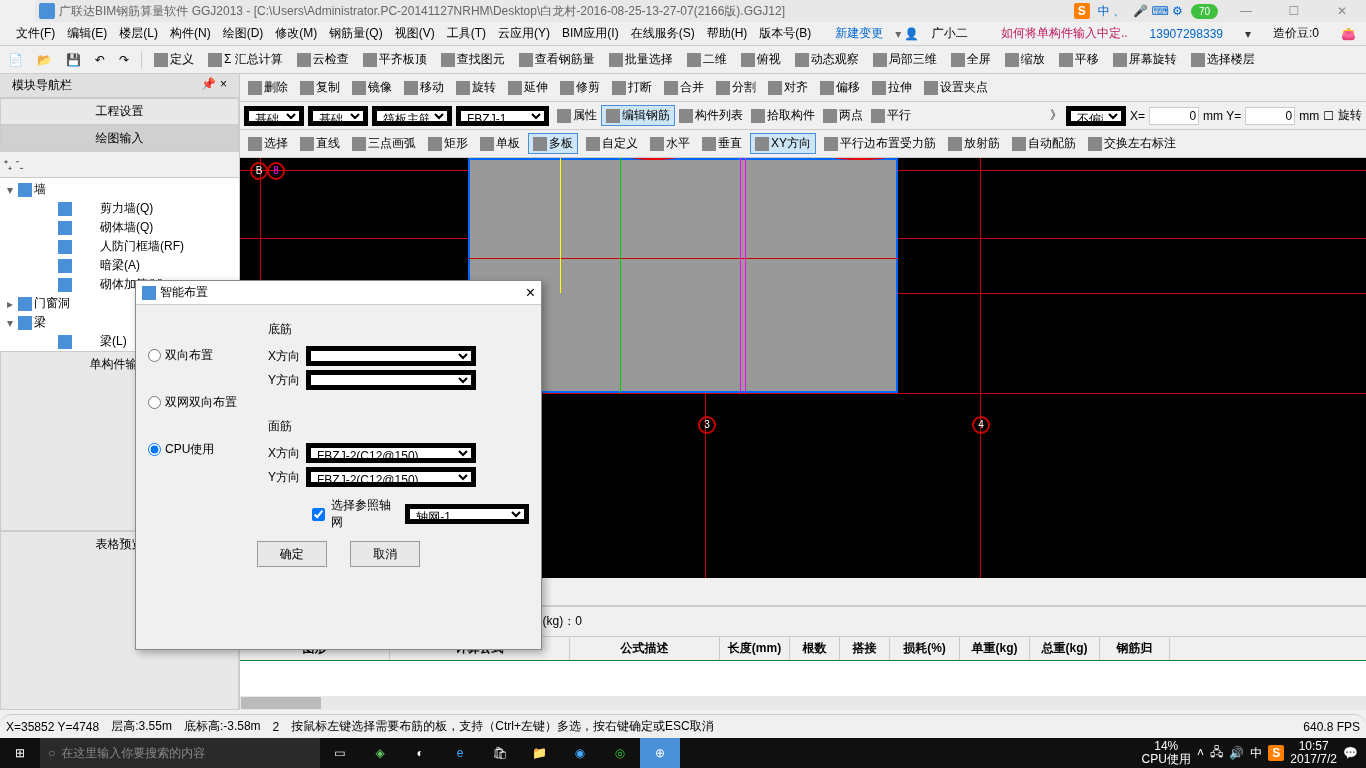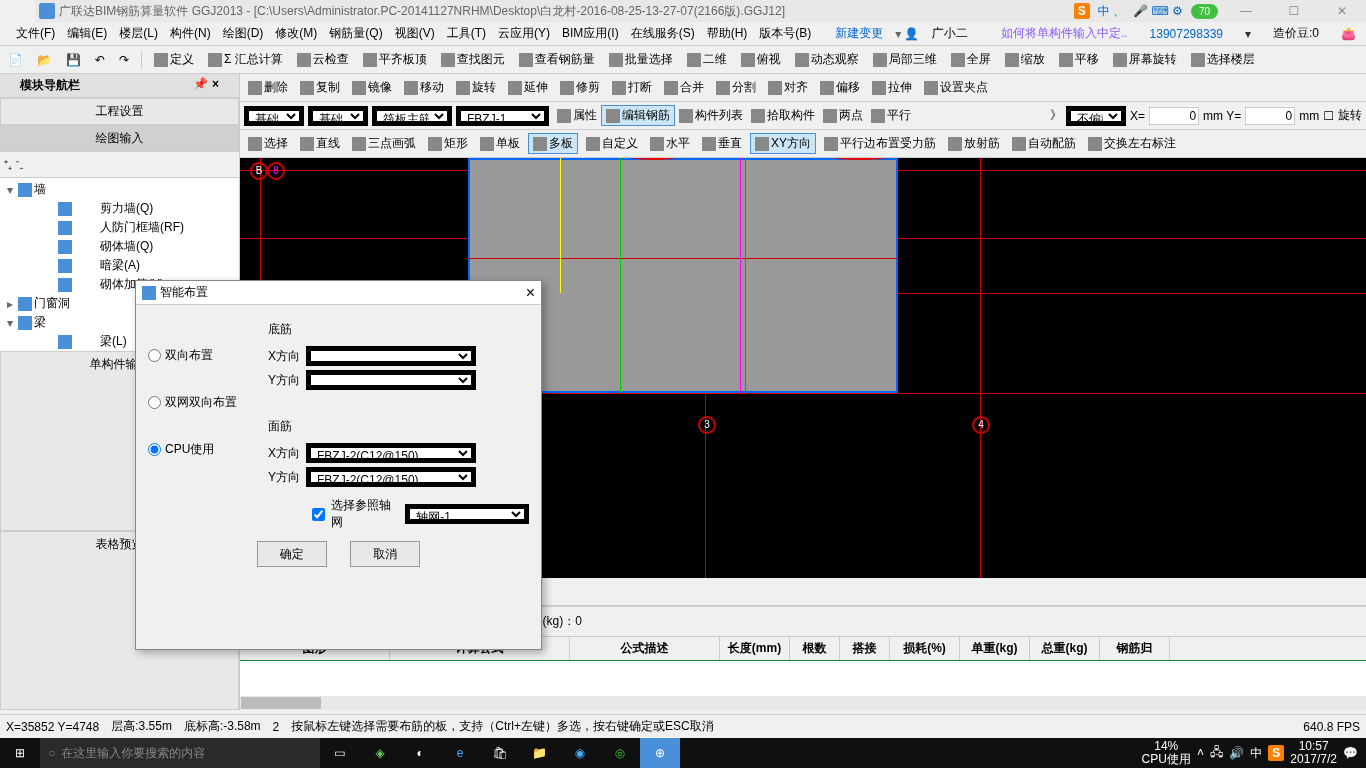--- a/index.html
+++ b/index.html
@@ -7,29 +7,29 @@
 .titlebar { height: 22px; background: #e8e8e8; display: flex; align-items: center; padding: 0 4px; color: #666; margin-left: 35px; }
 .titlebar .icon { width: 16px; height: 16px; background: #4a90d9; border-radius: 2px; margin-right: 4px; }
 .titlebar-right { margin-left: auto; display: flex; align-items: center; gap: 8px; }
 .ime-badge { background: #ff7f00; color: #fff; padding: 1px 4px; border-radius: 2px; font-weight: bold; }
 .ime-text { color: #0066cc; }
 .speed-badge { background: #3fc13f; color: #fff; padding: 2px 8px; border-radius: 10px; font-size: 10px; }
 .win-btn { width: 40px; text-align: center; color: #888; }
 .menubar { height: 24px; background: #f0f0f0; display: flex; align-items: center; padding: 0 4px; border-bottom: 1px solid #ccc; }
 .menubar span { padding: 0 6px; cursor: default; }
 .menubar .right-group { margin-left: auto; display: flex; align-items: center; gap: 10px; }
-.menubar .blue { color: #8b5cf6; }
+.menubar .blue { color: #be185d; }
 .menubar .phone { color: #0066cc; }
 .toolbar1 { height: 28px; background: #f0f0f0; display: flex; align-items: center; padding: 0 4px; border-bottom: 1px solid #ccc; gap: 6px; }
 .tbtn { display: inline-flex; align-items: center; padding: 2px 4px; gap: 2px; }
 .tbtn .ico { width: 14px; height: 14px; background: #888; display: inline-block; }
 .tsep { width: 1px; height: 18px; background: #ccc; margin: 0 2px; }
 .main-layout { display: flex; height: 636px; }
 .left-panel { width: 240px; background: #f0f0f0; border-right: 1px solid #ccc; display: flex; flex-direction: column; }
-.panel-header { background: #e0e0e0; padding: 3px 20px; border-bottom: 1px solid #ccc; display: flex; justify-content: space-between; font-weight: bold; }
+.panel-header { background: #e0e0e0; padding: 3px 12px; border-bottom: 1px solid #ccc; display: flex; justify-content: space-between; }
 .panel-tabs { display: flex; }
 .panel-tab { flex: 1; text-align: center; padding: 4px; background: #e8e8e8; border: 1px solid #ccc; }
 .panel-tab.active { background: #d0d0d0; }
 .mini-toolbar { padding: 4px; border-bottom: 1px solid #ccc; }
 .tree { flex: 1; overflow: auto; background: #fff; padding: 2px; }
 .tree-node { padding: 1px 2px; display: flex; align-items: center; gap: 2px; }
 .tree-node .exp { width: 12px; display: inline-block; text-align: center; color: #666; }
 .tree-node .nico { width: 14px; height: 14px; display: inline-block; background: #4a90d9; }
 .tree-node.i1 { padding-left: 16px; gap: 28px; }
 .right-area { flex: 1; display: flex; flex-direction: column; position: relative; }
@@ -42,21 +42,21 @@
 .sel-rect { position: absolute; border: 2px solid #0066ff; background: #999; }
 .magenta-v { position: absolute; width: 1px; background: #f0f; }
 .yellow-v { position: absolute; width: 1px; background: #ff0; }
 .green-v { position: absolute; width: 1px; background: #0c0; }
 .marker-circle { position: absolute; width: 18px; height: 18px; border: 2px solid #c00; border-radius: 50%; color: #fff; text-align: center; line-height: 14px; font-size: 10px; }
 .red-oval { position: absolute; border: 3px solid #e00; border-radius: 50%; pointer-events: none; }
 .bottom-table { height: 60px; background: #fff; border-top: 1px solid #ccc; }
 .table-header { display: flex; background: #f0f0f0; border-bottom: 1px solid #15803d; font-weight: bold; }
 .th { border-right: 1px solid #ccc; padding: 3px 4px; text-align: center; }
 .bottom-tabs { height: 30px; background: #f0f0f0; border-top: 1px solid #ccc; display: flex; align-items: center; padding: 0 4px; gap: 8px; }
-.status-bar { position: absolute; bottom: 30px; left: 0; right: 0; height: 24px; background: #f0f0f0; border-top: 1px solid #ccc; display: flex; align-items: center; padding: 0 6px; gap: 12px; }
+.status-bar { position: absolute; bottom: 30px; left: 0; right: 0; height: 24px; background: #f0f0f0; border-top: 1px solid #ccc; display: flex; align-items: center; padding: 0 6px; gap: 12px; border-radius: 12px; }
 .taskbar { position: absolute; bottom: 0; left: 0; right: 0; height: 30px; background: #101010; display: flex; align-items: center; color: #fff; }
 .task-item { width: 40px; height: 30px; display: flex; align-items: center; justify-content: center; }
 .task-search { flex: 0 0 280px; background: #2a2a2a; height: 30px; display: flex; align-items: center; padding: 0 8px; color: #888; gap: 6px; }
 .task-right { margin-left: auto; display: flex; align-items: center; gap: 6px; padding: 0 8px; color: #fff; font-size: 11px; }
 .dialog { position: absolute; left: 135px; top: 280px; width: 407px; height: 370px; background: #f0f0f0; border: 1px solid #888; box-shadow: 3px 3px 8px rgba(0,0,0,0.3); }
 .dlg-title { height: 24px; background: #fff; display: flex; align-items: center; padding: 0 6px; border-bottom: 1px solid #ccc; }
 .dlg-close { margin-left: auto; font-size: 16px; }
 .dlg-body { padding: 12px; }
 .dlg-group-title { margin-bottom: 8px; }
 .dlg-left-options { float: left; width: 110px; }
@@ -149,26 +149,26 @@
           <span>墙</span>
         </div>
         <div class="tree-node i1">
           <span class="exp"></span>
           <span class="nico"></span>
           <span>剪力墙(Q)</span>
         </div>
         <div class="tree-node i1">
           <span class="exp"></span>
           <span class="nico"></span>
+          <span>砌体墙(Q)</span>
+        </div>
+        <div class="tree-node i1">
+          <span class="exp"></span>
+          <span class="nico"></span>
           <span>人防门框墙(RF)</span>
-        </div>
-        <div class="tree-node i1">
-          <span class="exp"></span>
-          <span class="nico"></span>
-          <span>砌体墙(Q)</span>
         </div>
         <div class="tree-node i1">
           <span class="exp"></span>
           <span class="nico"></span>
           <span>暗梁(A)</span>
         </div>
         <div class="tree-node i1">
           <span class="exp"></span>
           <span class="nico"></span>
           <span>砌体加筋(Y)</span>

